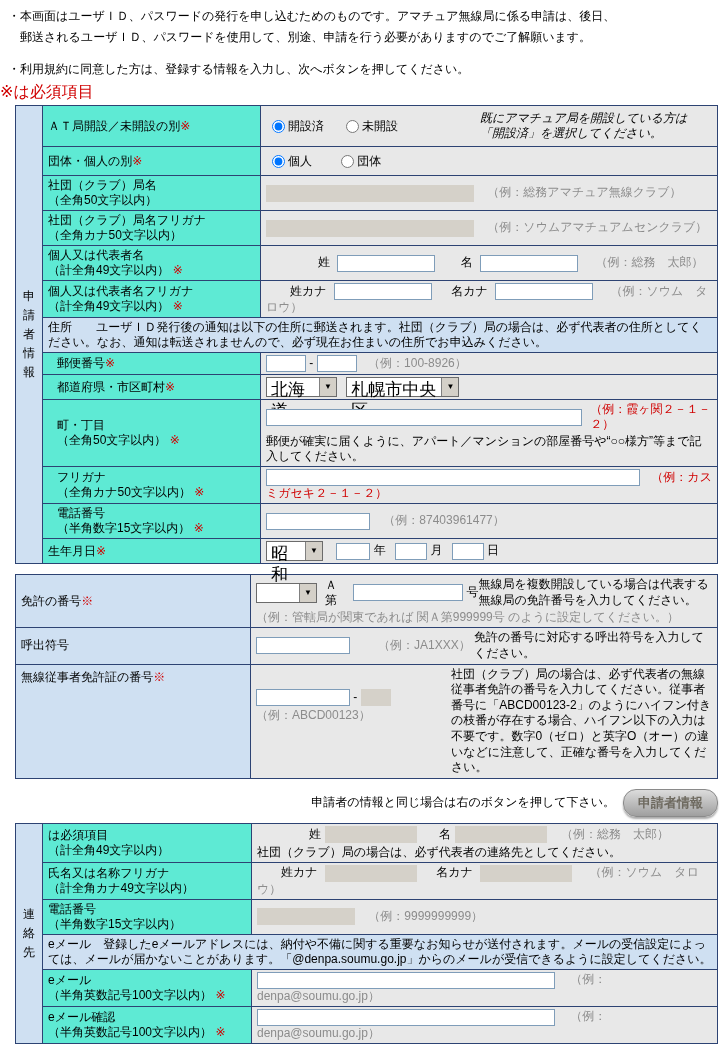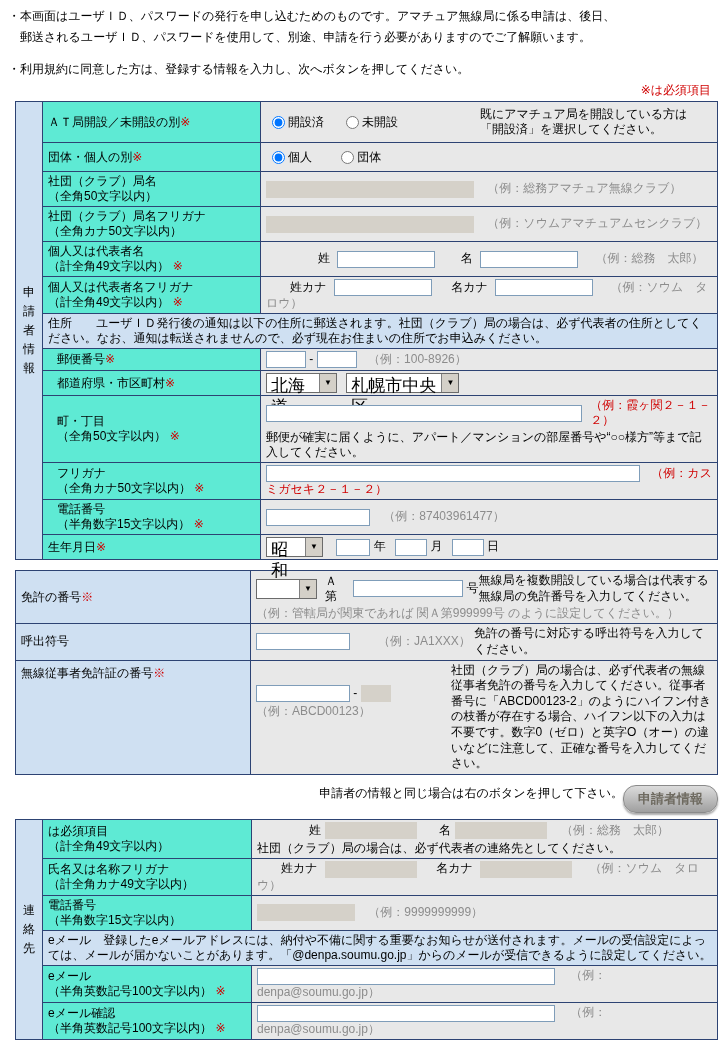--- a/index.html
+++ b/index.html
@@ -2,40 +2,40 @@
 <html><head>
 <meta charset="utf-8">
 <style>
   html,body{margin:0;padding:0;background:#fff;}
   body{width:721px;font-family:"Liberation Sans","DejaVu Sans",sans-serif;font-size:12px;color:#000;}
   .red{color:#d00000;}
   .gray{color:#8c8c8c;}
   .intro{margin:8px 6px 0 8px;line-height:1.45;}
   .intro p{margin:0 0 4px 0;}
   .intro .sp{margin-top:14px;}
-  .reqnote{width:711px;text-align:right;font-size:12px;margin:2px 0 2px 0;}
+  .reqnote{width:711px;font-size:16px;margin:2px 0 2px 0;}
   table.form{border-collapse:collapse;width:703px;margin:0 0 10px 15px;}
   table.form td{border:1px solid #2d4373;padding:2px 5px;vertical-align:middle;line-height:1.25;}
   td.side{width:16px;background:#cfe0f2;text-align:center;padding:2px 1px;}
   .vtext{width:14px;margin:0 auto;word-break:break-all;line-height:19px;text-align:center;}
   td.lbl{width:198px;background:#5eead4;vertical-align:middle;}
   td.lbl2{width:224px;background:#cfe0f2;font-family:Liberation Serif, serif;}
   td.val{background:#e8e8e8;}
   td.noterow{background:#cfe0f2;line-height:1.35;}
   .ind{padding-left:14px !important;}
   .sub{display:block;}
   input.txt{border:1px solid #7f9db9;background:#fff;height:15px;font-size:12px;font-family:inherit;padding:0 2px;vertical-align:middle;}
   .dis{display:inline-block;background:#d5d1c9;height:17px;vertical-align:middle;}
   .selectbox{display:inline-flex;align-items:stretch;border:1px solid #6b6b6b;background:#fff;height:18px;vertical-align:middle;}
   .selectbox .stext{padding:1px 4px 0 4px;font-size:17px;min-width:30px;}
   .selectbox .sarrow{width:16px;background:#d4d0c8;border-left:1px solid #808080;display:flex;align-items:center;justify-content:center;font-size:8px;color:#000;}
   .row-flex{display:flex;align-items:center;}
   .rnote{line-height:1.3;}
   .radio{vertical-align:middle;margin:0 3px 0 0;}
-  .copyrow{width:703px;margin:0 0 6px 15px;display:flex;align-items:flex-start;justify-content:flex-end;}
+  .copyrow{width:703px;margin:0 0 6px 15px;display:flex;align-items:center;justify-content:flex-end;gap:8px;}
   .btn-gray{display:inline-block;border-radius:13px;padding:4px 14px;background:linear-gradient(#dcdcdc,#9f9f9f);border:1px solid #8a8a8a;box-shadow:0 2px 2px #aaa;color:#6e6a60;font-weight:bold;font-size:13px;}
   .exrow{margin-top:2px;}
   .lefthalf{width:195px;flex-shrink:0;}
 </style>
 </head>
 <body>
 
 <div class="intro">
   <p>・本画面はユーザＩＤ、パスワードの発行を申し込むためのものです。アマチュア無線局に係る申請は、後日、</p>
   <p>　郵送されるユーザＩＤ、パスワードを使用して、別途、申請を行う必要がありますのでご了解願います。</p>
@@ -47,21 +47,21 @@
   <tbody>
       <tr>
     <td class="side" rowspan="13">
           <div class="vtext">申請者情報</div>
         </td>
     <td class="lbl"><span>ＡＴ局開設／未開設の別</span><span class="red">※</span></td>
     <td class="val" style="height:36px;">
       <div class="row-flex">
         <label style="margin-left:6px;"><input class="radio" type="radio" name="at" checked="" style=""><span>開設済</span></label>
         <label style="margin-left:22px;"><input class="radio" type="radio" name="at" style=""><span>未開設</span></label>
-        <div class="rnote" style="margin-left:auto;width:232px;">
+        <div class="rnote" style="margin-left:auto;width:232px;font-style:italic;">
           <span>既にアマチュア局を開設している方は</span><br>
           <span>「開設済」を選択してください。</span>
         </div>
       </div>
     </td>
   </tr>
   <tr>
     <td class="lbl"><span>団体・個人の別</span><span class="red">※</span></td>
     <td class="val" style="height:24px;">
       <label style="margin-left:6px;"><input class="radio" type="radio" name="entity" checked="" style=""><span>個人</span></label>

